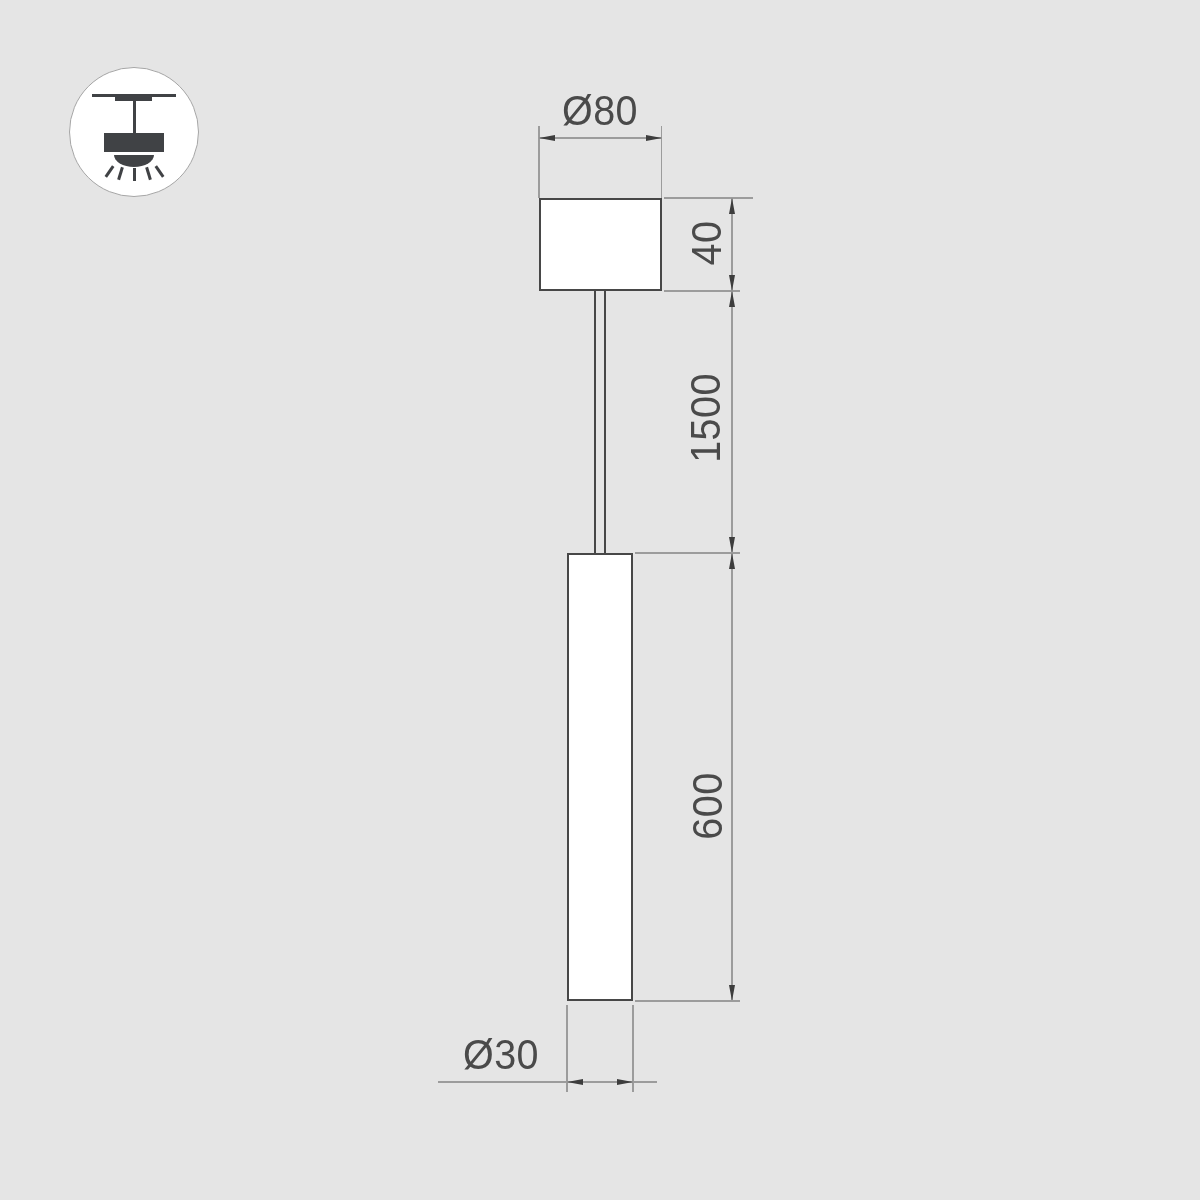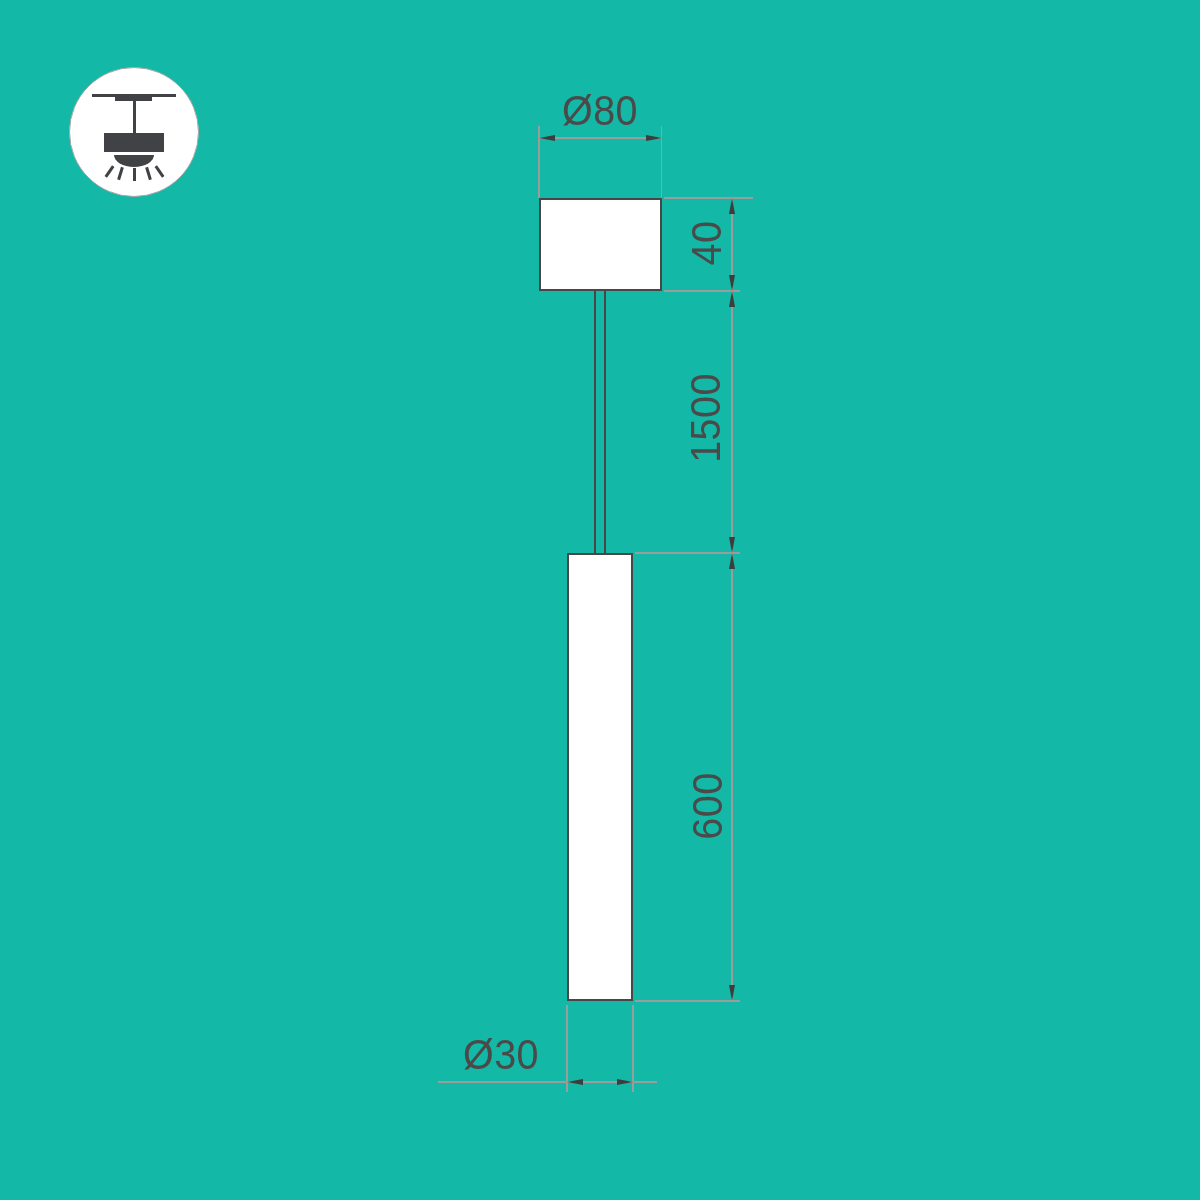--- a/index.html
+++ b/index.html
@@ -4,21 +4,21 @@
 <style>
   :root{
     --obj:#474747;
     --dim:#9c9c9c;
     --txt:#4a4a4a;
     --arrow:#3d3d3d;
     --icon:#404245;
   }
   html,body{margin:0;padding:0;background:#ffffff;}
   .stage{
-    position:relative;width:1200px;height:1200px;background:#14b8a6;
+    position:relative;width:1200px;height:1200px;background:#e5e5e5;
     font-family:"Liberation Sans", sans-serif;overflow:hidden;
   }
   
   .outline{position:absolute;border:2.5px solid var(--obj);background:#ffffff;box-sizing:border-box;}
   .wire{position:absolute;border-left:2.5px solid var(--obj);border-right:2.5px solid var(--obj);box-sizing:border-box;}
   
   .hline{position:absolute;height:1.5px;background:var(--dim);}
   .vline{position:absolute;width:1.5px;background:var(--dim);}
   
   .arr{position:absolute;width:0;height:0;}

